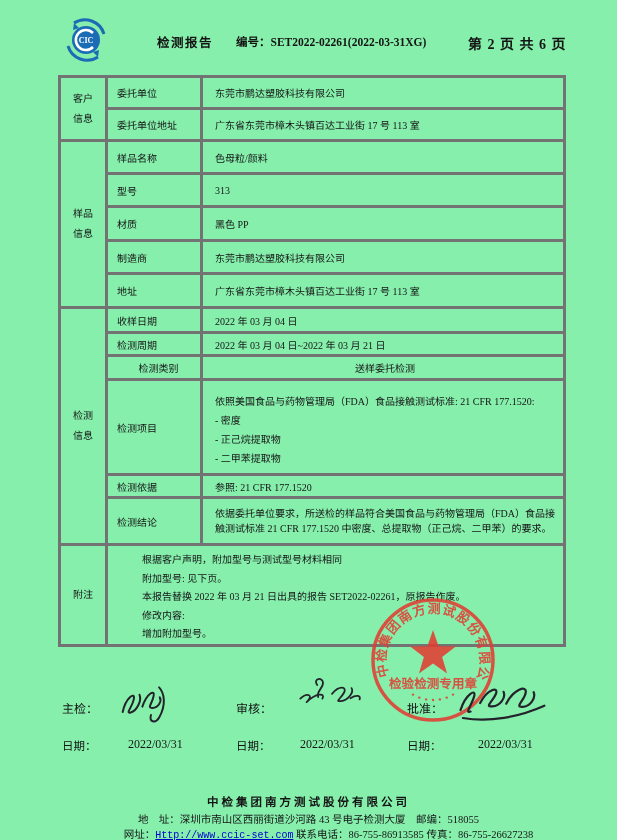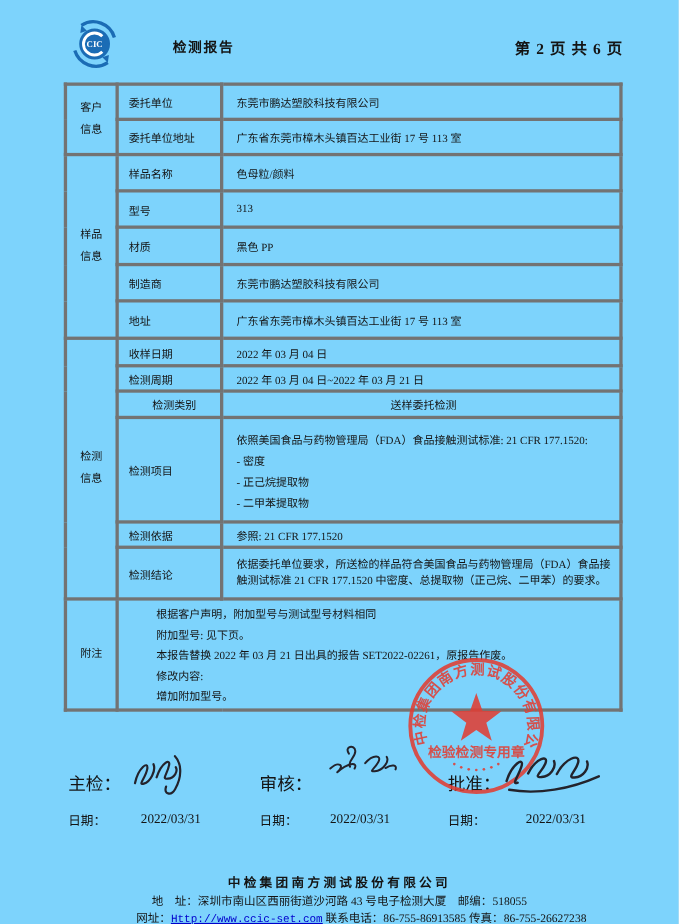--- a/index.html
+++ b/index.html
@@ -1,19 +1,19 @@
 <!DOCTYPE html>
 <html lang="zh-CN"><head>
 <meta charset="utf-8">
 <style>
   * { margin:0; padding:0; box-sizing:border-box; }
   body { background:#e8e8e8; font-family:"Liberation Serif","DejaVu Serif",serif; }
   .page {
     position:relative; width:617px; height:840px; margin:0 auto;
-    background:#7dd3fc; color:#141414; overflow:hidden;
+    background:#86efac; color:#141414; overflow:hidden;
   }
 
   
   .logo { position:absolute; left:62px; top:16px; width:48px; height:48px; }
   .hdr-title { position:absolute; left:157px; top:32px; font-size:12.5px; font-weight:bold; letter-spacing:1.5px; }
   .hdr-no { position:absolute; left:236px; top:33px; font-size:11.5px; font-weight:bold; }
   .hdr-page { position:absolute; left:468px; top:33px; font-size:14px; font-weight:bold; letter-spacing:1px; }
 
   
   table.report {
@@ -36,21 +36,21 @@
   td.multiline { vertical-align:top; padding-top:5px; }
   td.multiline .ln { line-height:19px; }
   td.conclusion { line-height:15.5px; padding-top:3px; padding-bottom:3px; text-align:justify; }
   td.notes-cell { vertical-align:top; padding-top:5px; padding-left:6px; }
   td.notes-cell .ln { line-height:18.5px;margin-left:28px; }
 
   
   .stamp { position:absolute; left:369px; top:596px; width:128px; height:128px; opacity:.87; z-index:3; pointer-events:none; }
 
   
-  .sig-label { position:absolute; font-size:16px; z-index:1; }
+  .sig-label { position:absolute; font-size:12px; z-index:1; }
   .sig { position:absolute; z-index:4; }
   .date-label { position:absolute; top:737px; font-size:11.5px; }
   .date-val { position:absolute; top:737px; font-size:12px; font-family:"Liberation Serif","DejaVu Serif",serif; }
 
   
   .foot-company { position:absolute; left:0; right:0; top:793px; text-align:center; font-weight:bold; font-size:11.5px; letter-spacing:3px; }
   .foot-addr { position:absolute; left:0; right:0; top:811px; text-align:center; font-size:10.5px; }
   .foot-web { position:absolute; left:0; right:0; top:826px; text-align:center; font-size:10.5px;margin-left:40px; }
   .foot-web a { color:#0000cc; text-decoration:underline; font-family:"Liberation Mono","DejaVu Sans Mono",monospace; font-size:10px; }
 </style>
@@ -64,20 +64,21 @@
       <path d="M42 18 A20 20 0 0 0 12 7"></path>
       <path d="M6 30 A20 20 0 0 0 36 41"></path>
     </g>
     <path d="M12 7 l-1 7 6-2 z" fill="#1b6cb5"></path>
     <path d="M36 41 l1-7 -6 2 z" fill="#1b6cb5"></path>
     <circle cx="24" cy="24" r="14" fill="#1b6cb5"></circle>
     <path d="M31 17 A10 10 0 1 0 31 31" fill="none" stroke="#ffffff" stroke-width="2.6"></path>
     <text x="24" y="27" text-anchor="middle" font-size="8" font-weight="bold" font-family="Liberation Serif, DejaVu Serif, serif" fill="#ffffff">CIC</text>
   </svg>
   <div class="hdr-title">检测报告</div>
+  <div class="hdr-no"><span>编号：</span><span>SET2022-02261(2022-03-31XG)</span></div>
   <div class="hdr-page">第 2 页 共 6 页</div>
 
   <table class="report">
     <colgroup>
         <col style="width:47px">
         <col style="width:95px">
         <col style="width:363px">
       </colgroup>
     <tbody>
 

